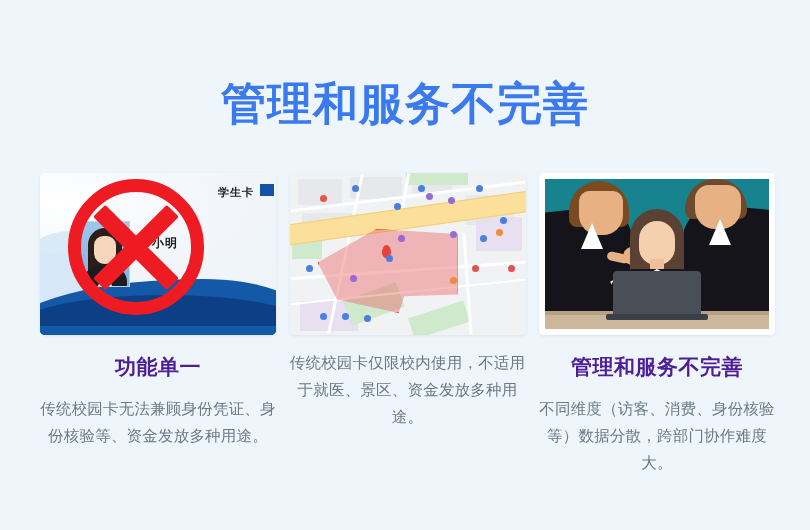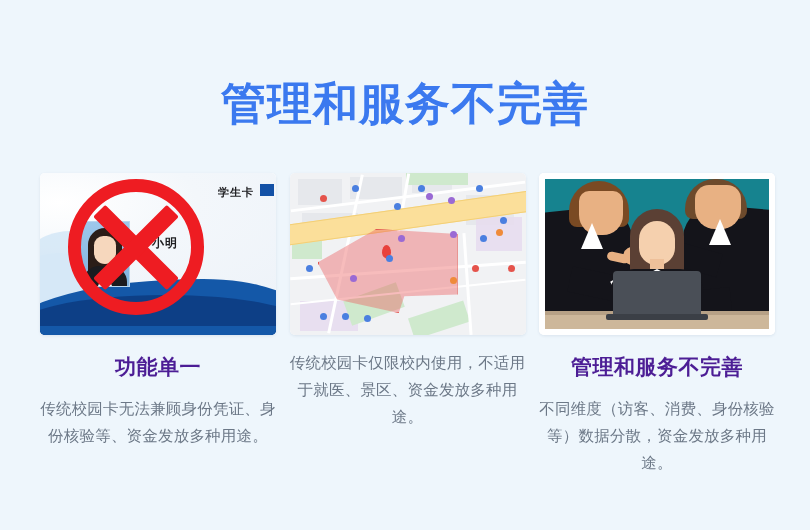--- a/index.html
+++ b/index.html
@@ -288,17 +288,17 @@
             <div class="wf-body"></div>
             <div class="wf-shirt"></div>
 
             <div class="desk2"></div>
             <div class="desk"></div>
             <div class="laptop"></div>
           </div>
         </div>
       </div>
       <div class="card-heading">管理和服务不完善</div>
-      <div class="card-body">不同维度（访客、消费、身份核验等）数据分散，资金发放多种用途。</div>
+      <div class="card-body">不同维度（访客、消费、身份核验等）数据分散，跨部门协作难度大。</div>
     </div>
 
   </div>
 </div>
 
 </body></html>

